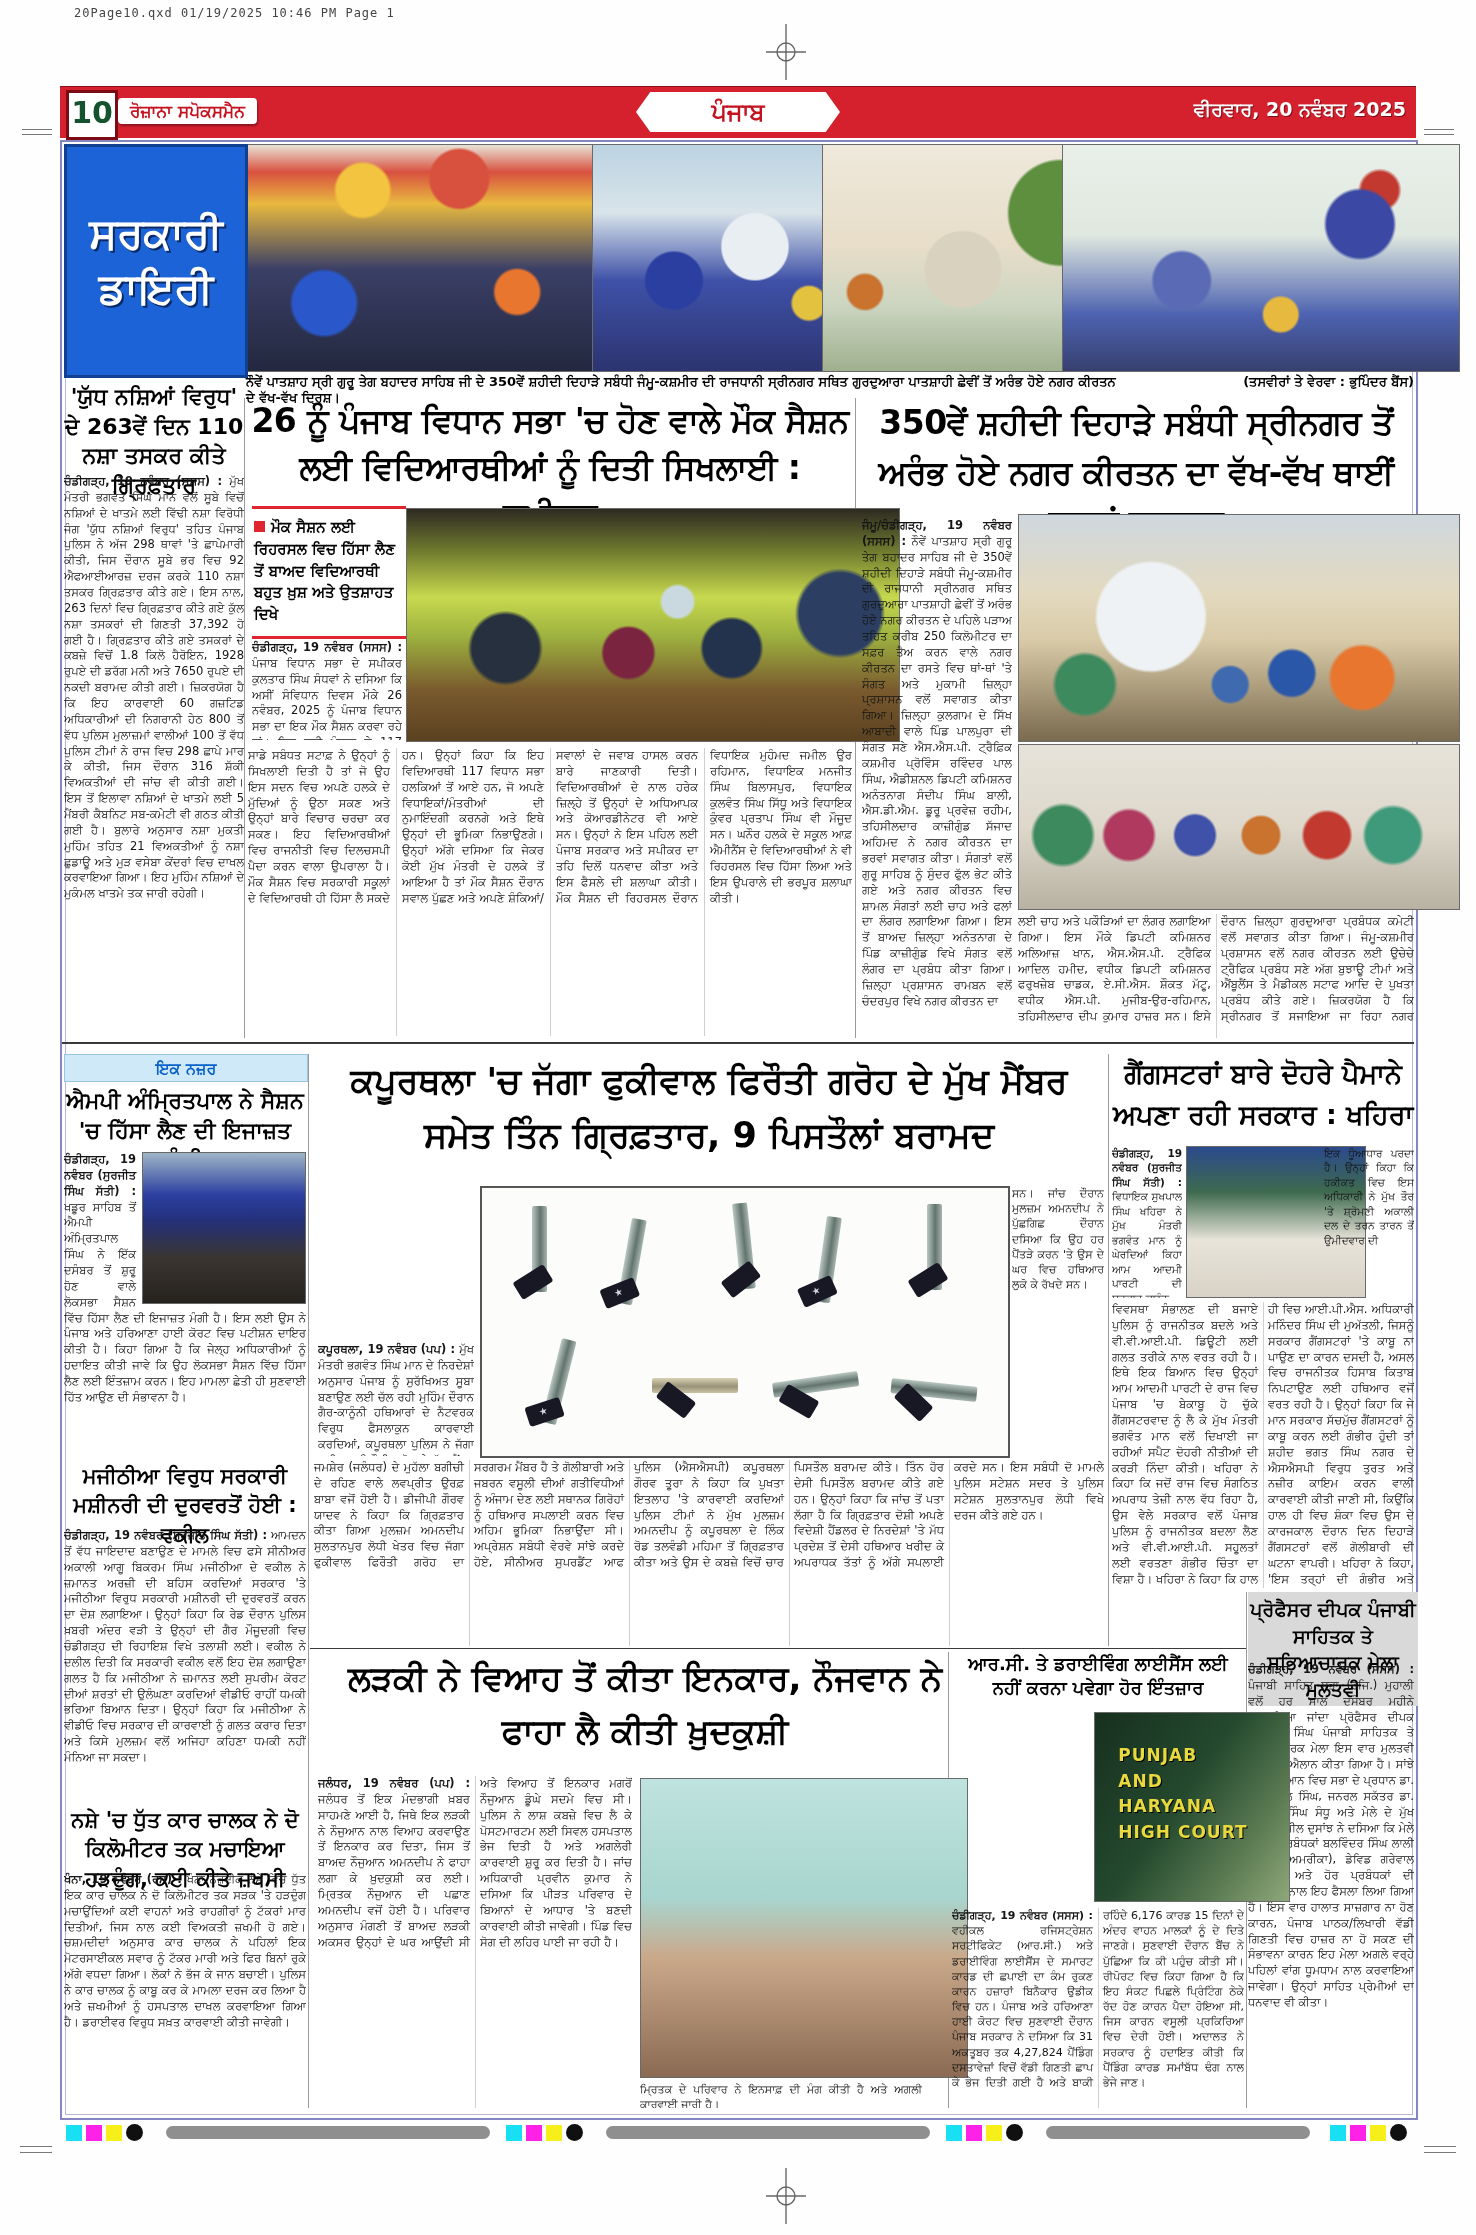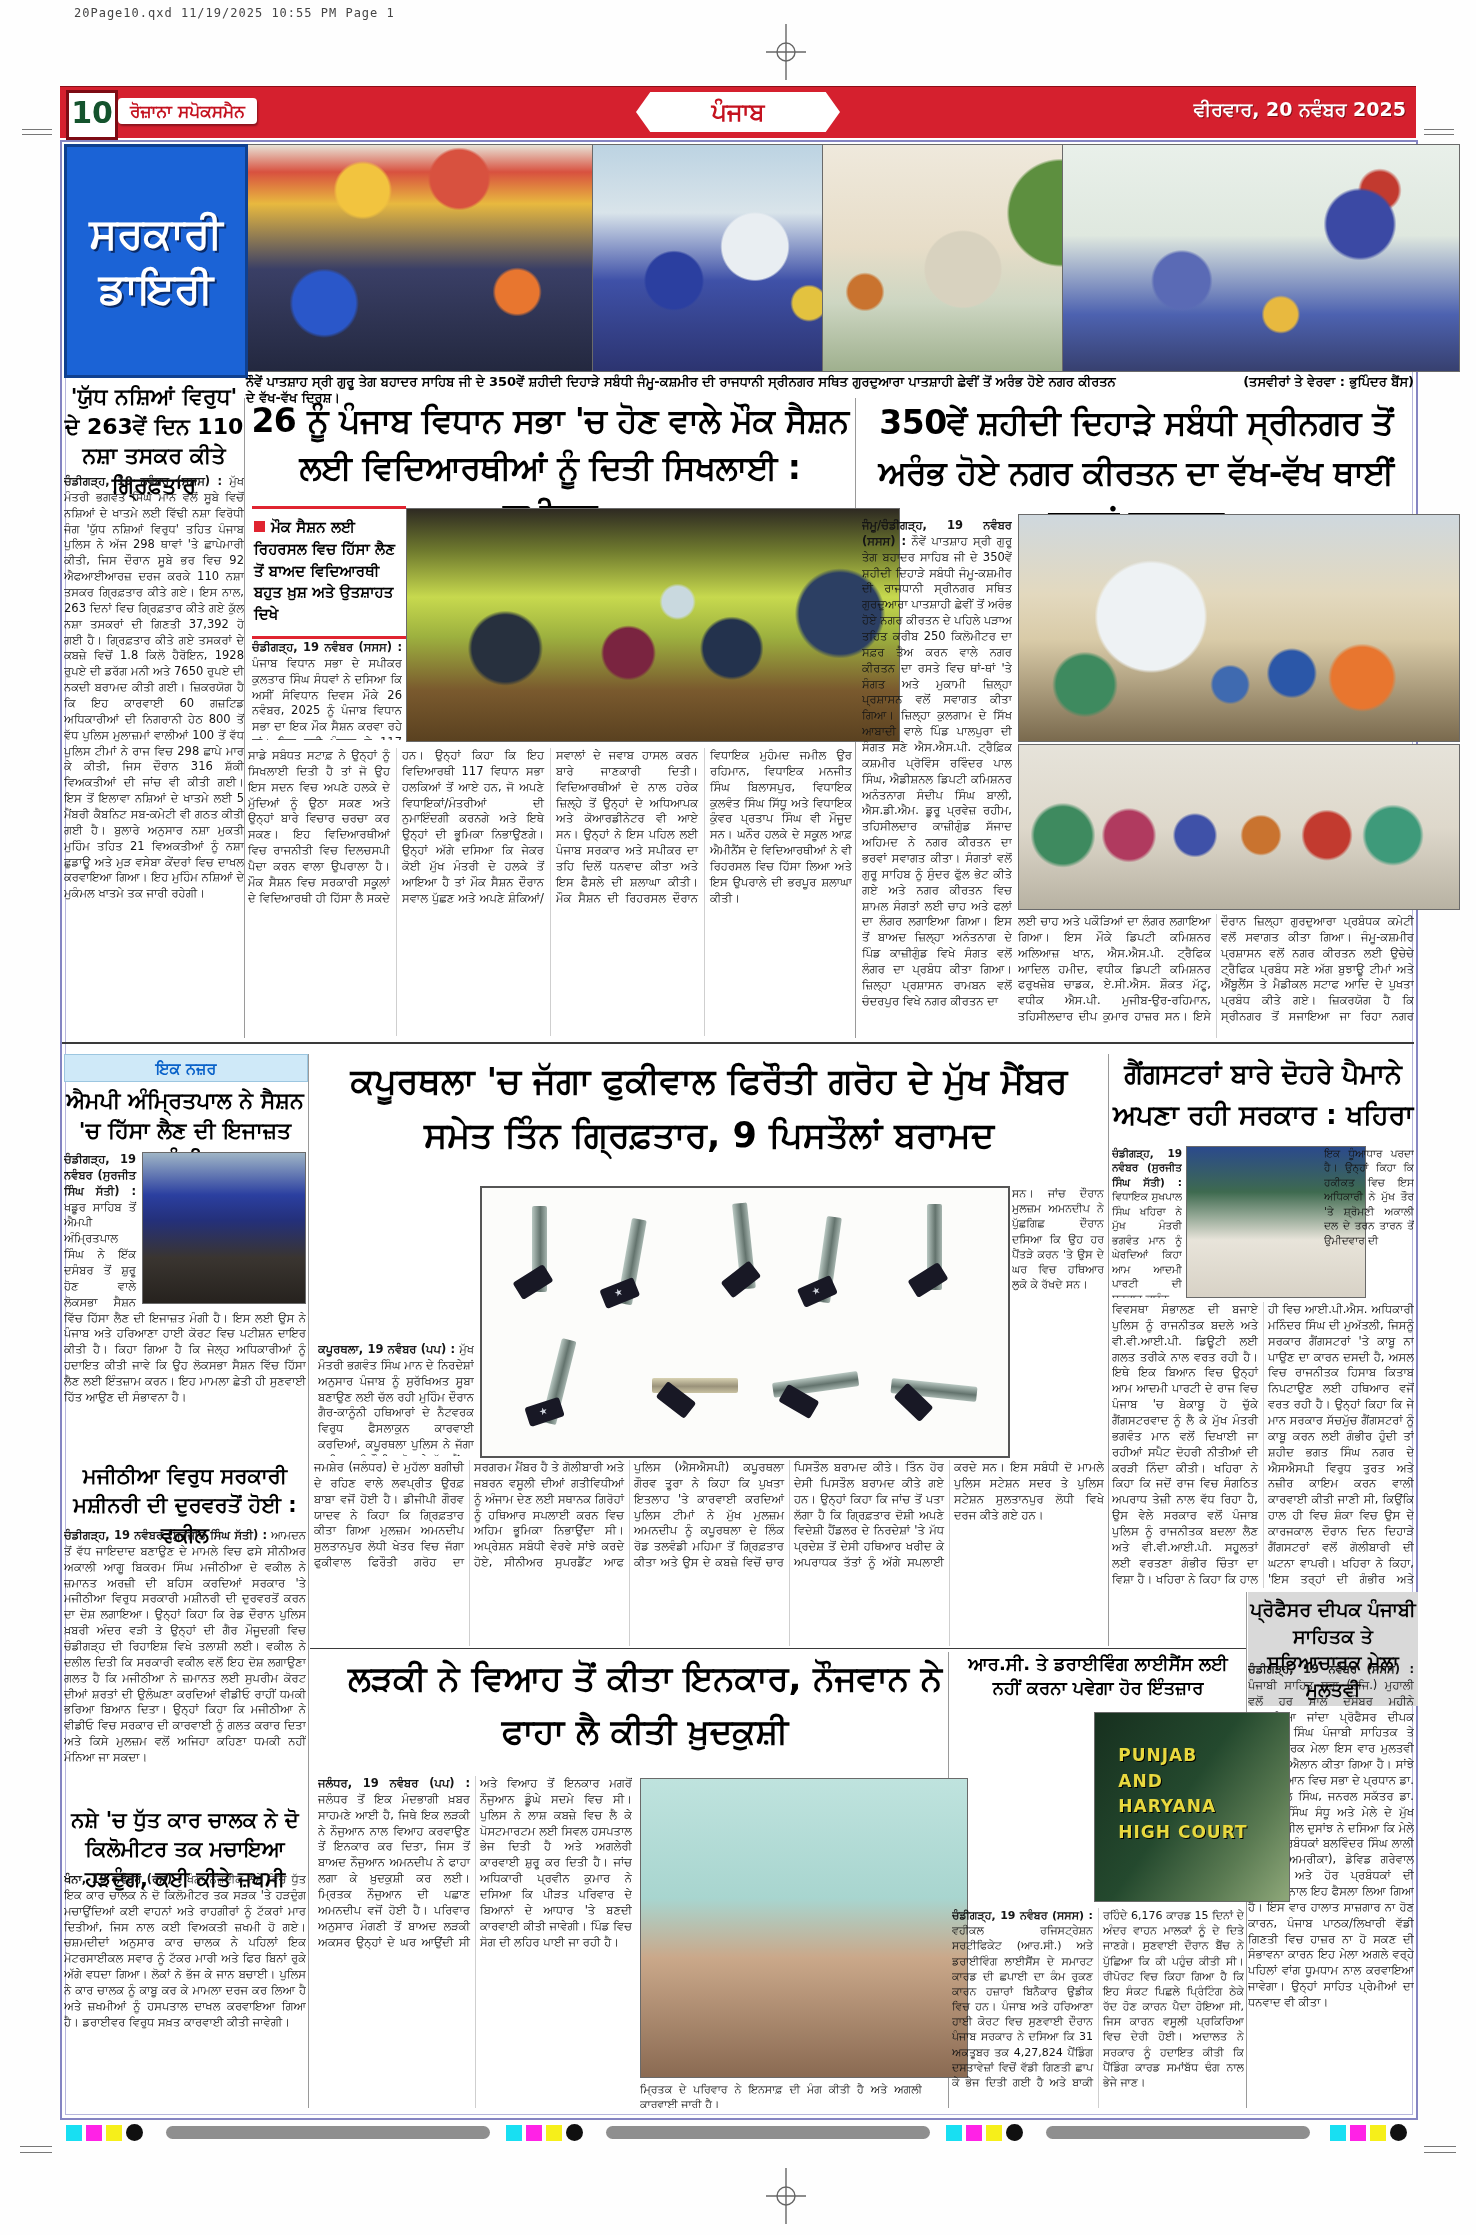--- a/index.html
+++ b/index.html
@@ -83,21 +83,21 @@
   
   .sw{width:16px;height:16px;display:inline-block;}
   .swdot{width:17px;height:17px;border-radius:50%;background:#101010;display:inline-block;}
   .gbar{height:13px;background:#8f8f8f;border-radius:7px;}
 </style>
 </head>
 <body>
 
 <div id="canvas">
 
-  <div class="abs slug">20Page10.qxd  11/19/2025  10:55 PM  Page 1</div>
+  <div class="abs slug">20Page10.qxd  01/19/2025  10:46 PM  Page 1</div>
   <div class="abs regmark" style="left:766px;top:24px;">
     <svg viewBox="0 0 40 56">
         <line x1="20" y1="0" x2="20" y2="56" stroke="#666" stroke-width="1.4"></line>
         <line x1="0" y1="28" x2="40" y2="28" stroke="#666" stroke-width="1.4"></line>
         <circle cx="20" cy="28" r="9" fill="none" stroke="#666" stroke-width="1.4"></circle>
       </svg>
   </div>
   <div class="abs cropline" style="left:22px;top:129px;width:30px;height:1px;"></div>
   <div class="abs cropline" style="left:22px;top:134px;width:30px;height:1px;"></div>
   <div class="abs cropline" style="left:1424px;top:129px;width:30px;height:1px;"></div>

